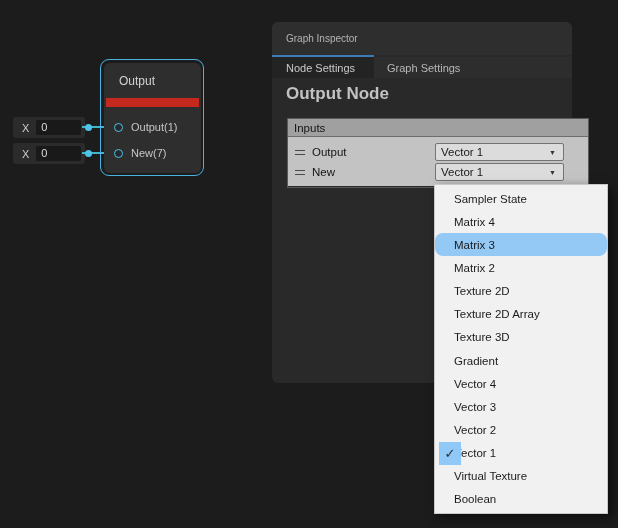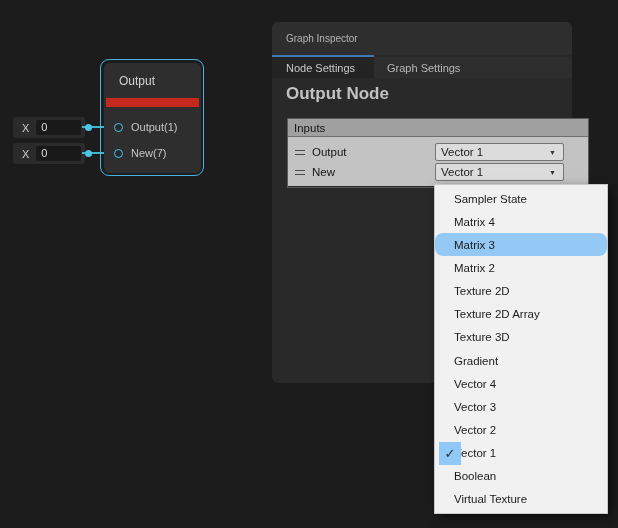--- a/index.html
+++ b/index.html
@@ -162,15 +162,15 @@
   <div class="menu-item">Texture 2D Array</div>
   <div class="menu-item">Texture 3D</div>
   <div class="menu-item">Gradient</div>
   <div class="menu-item">Vector 4</div>
   <div class="menu-item">Vector 3</div>
   <div class="menu-item">Vector 2</div>
   <div class="menu-item">
     <span class="check-gutter">✓</span>
     <span>Vector 1</span>
   </div>
+  <div class="menu-item">Virtual Texture</div>
   <div class="menu-item">Boolean</div>
-  <div class="menu-item">Virtual Texture</div>
 </div>
 
 </body></html>

